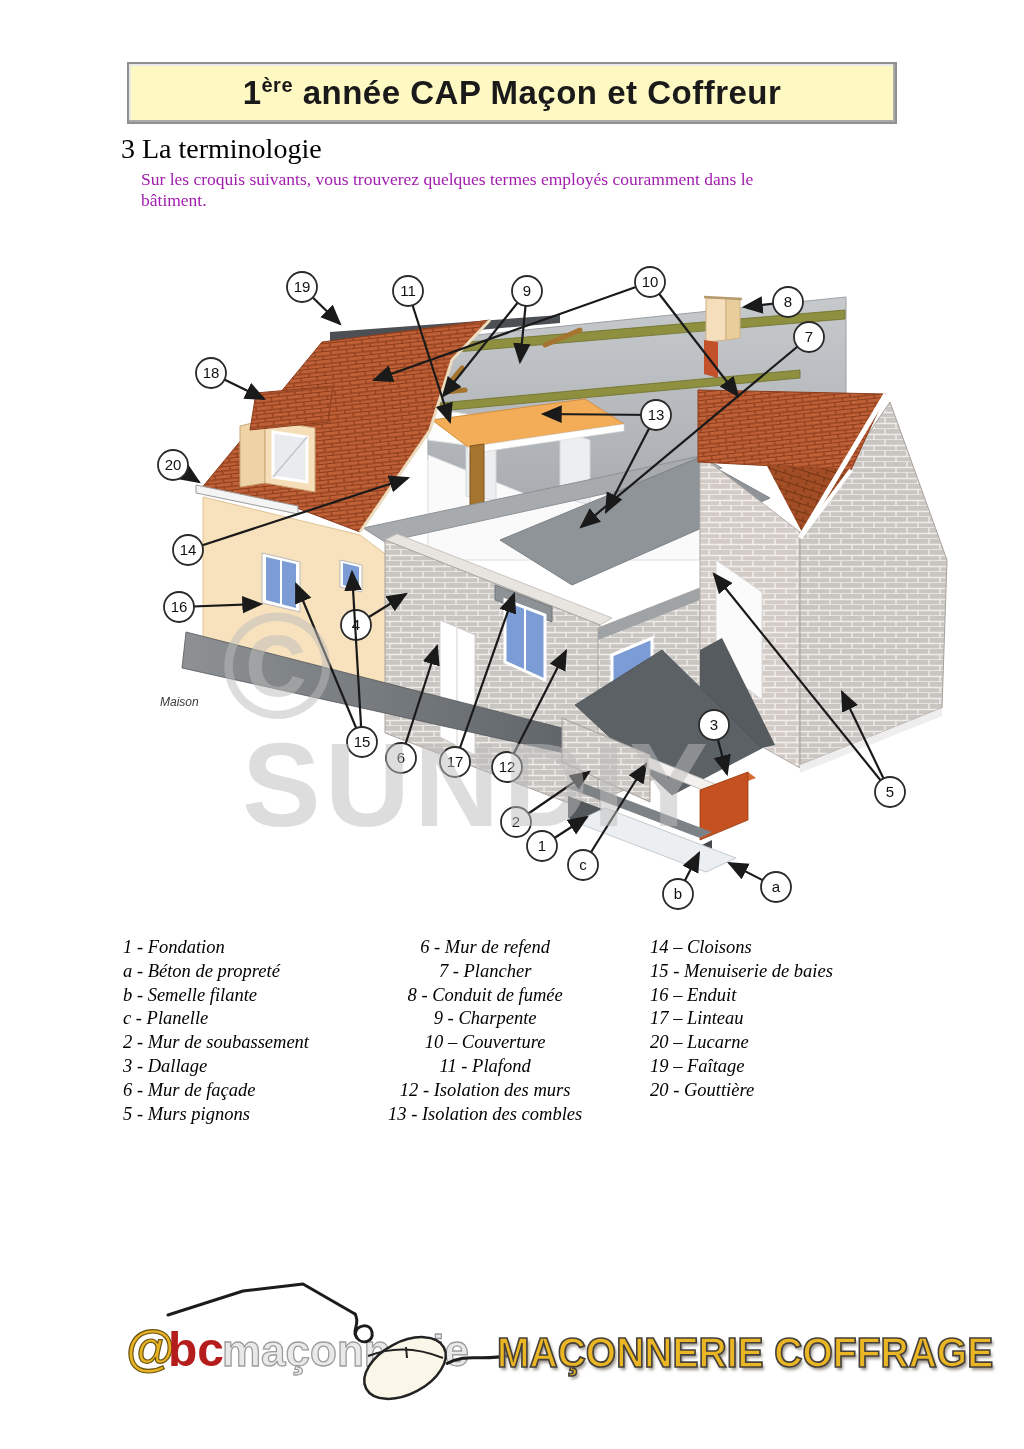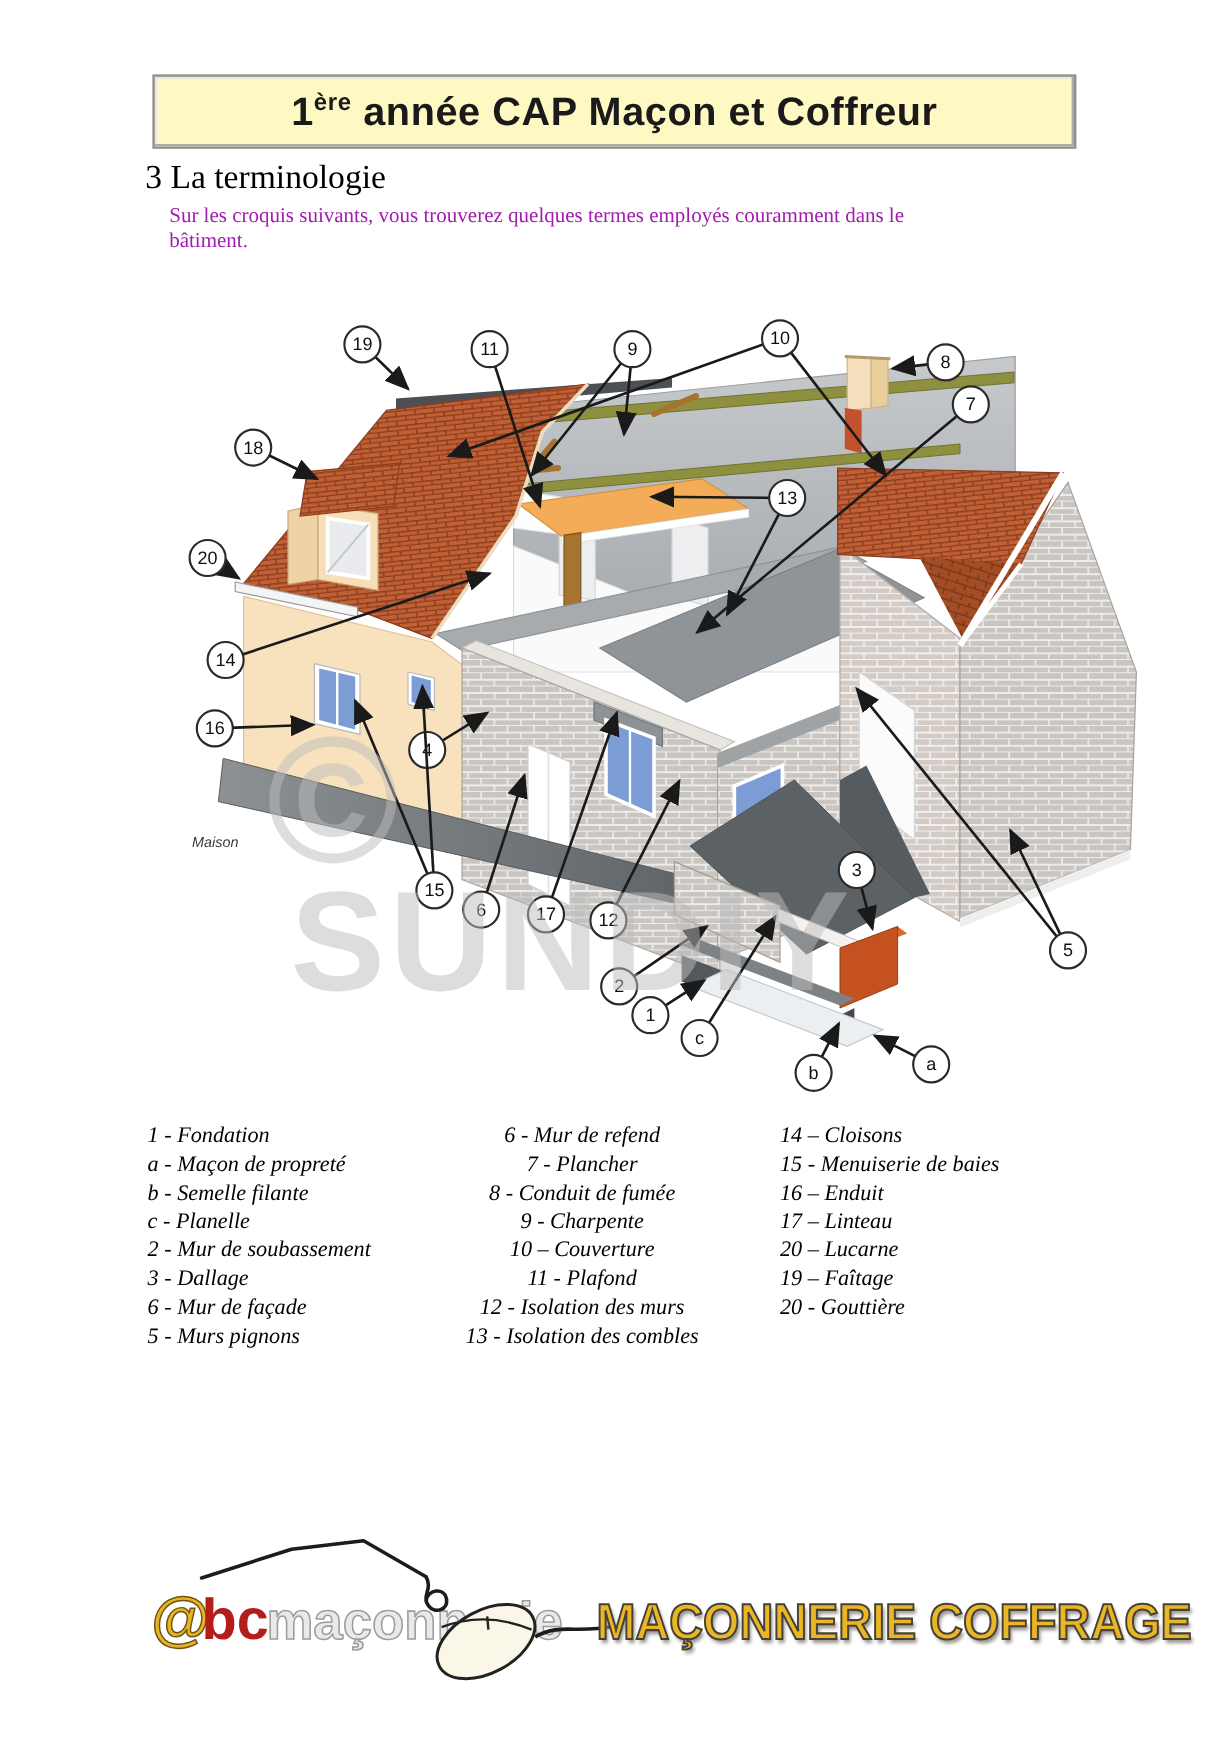--- a/index.html
+++ b/index.html
@@ -265,21 +265,21 @@
     </g>
 </svg>
 
 <div class="abs" id="maison">Maison</div>
 
 <div class="abs wm" id="wmC">©</div>
 <div class="abs wm" id="wmTxt">SUNDIY</div>
 
 <div class="legendCol" id="legend1">
     <div>1 - Fondation</div>
-    <div>a - Maçon de propreté</div>
+    <div>a - Béton de propreté</div>
     <div>b - Semelle filante</div>
     <div>c - Planelle</div>
     <div>2 - Mur de soubassement</div>
     <div>3 - Dallage</div>
     <div>6 - Mur de façade</div>
     <div>5 - Murs pignons</div>
   </div>
 <div class="legendCol" id="legend2">
     <div>6 - Mur de refend</div>
     <div>7 - Plancher</div>

